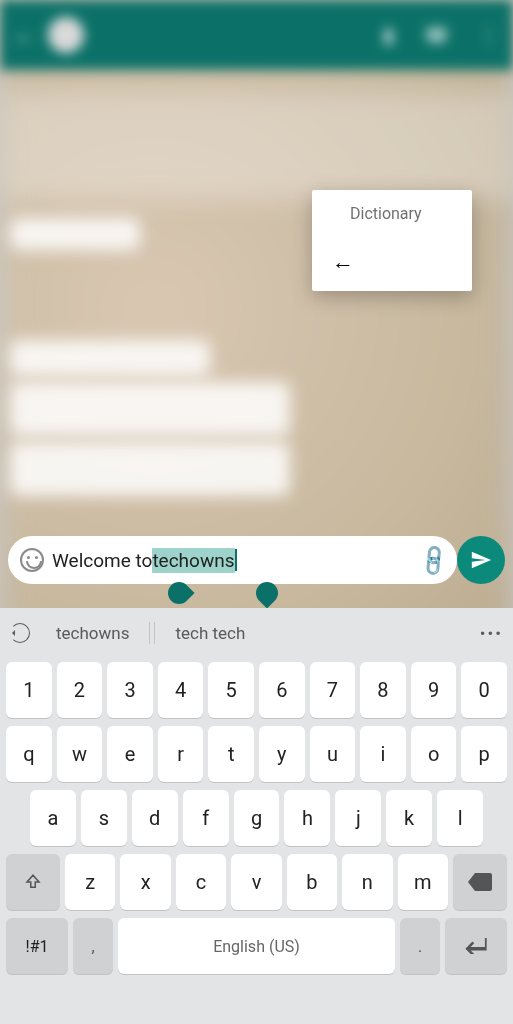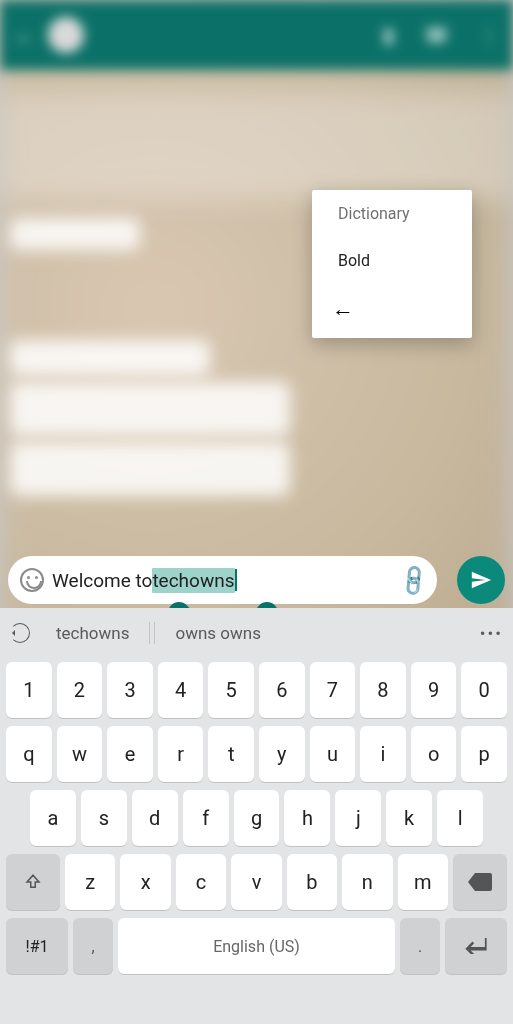--- a/index.html
+++ b/index.html
@@ -33,29 +33,29 @@
   .b4 { left: 10px; top: 442px; width: 280px; height: 54px; }
   .photo-row { position: absolute; top: 90px; left: 0; right: 0; height: 110px; background: rgba(255,255,255,.3); filter: blur(14px); }
 
   
   .context-menu {
     position: absolute; top: 190px; left: 312px; width: 160px;
     background: #fff; box-shadow: 0 6px 20px rgba(0,0,0,.25);
     border-radius: 2px; padding: 8px 0;
   }
   .menu-item {
-    padding: 14px 26px; font-size: 16px; color: #222; cursor: pointer;
+    padding: 14px 38px; font-size: 16px; color: #222; cursor: pointer;
   }
   .menu-item.cut { padding-top: 6px; color: #333; opacity: .7; }
   .menu-back { padding: 12px 20px 8px; font-size: 22px; }
 
   
   .input-row {
     position: absolute; left: 8px; right: 8px; top: 536px; height: 48px;
-    display: flex; gap: 20px; margin-top: 20px;
+    display: flex; gap: 0;
   }
   .input-pill {
     flex: 1; height: 48px; background: #fff; border-radius: 24px;
     display: flex; align-items: center; padding: 0 10px 0 12px; gap: 8px;
     position: relative;
   }
   .emoji-icn { width: 24px; height: 24px; border: 2px solid #8a8a8a; border-radius: 50%; position: relative; }
   .emoji-icn::before, .emoji-icn::after { content:''; position:absolute; background:#8a8a8a; }
   .emoji-icn::before { width:3px; height:3px; border-radius:50%; top:6px; left:5px; box-shadow: 8px 0 #8a8a8a; }
   .emoji-icn::after { width:12px; height:6px; border:2px solid #8a8a8a; border-top:none; border-radius:0 0 12px 12px; top:11px; left:4px; background:none; }
@@ -125,21 +125,20 @@
     <div class="hdr-icn">⋮</div>
   </div>
 
   <div class="bubble b1"></div>
   <div class="bubble b2"></div>
   <div class="bubble b3"></div>
   <div class="bubble b4"></div>
 
   <div class="context-menu">
     <div class="menu-item cut">Dictionary</div>
-    <div class="menu-item">Bold</div>
     <div class="menu-back">←</div>
   </div>
 
   <div class="input-row">
     <div class="input-pill">
       <div class="emoji-icn"></div>
       <div class="msg-text">
         <span>Welcome to </span>
           <span class="highlight">techowns</span>
           <span class="cursor"></span>
@@ -154,21 +153,21 @@
         </svg>
     </div>
   </div>
 
   <div class="kbd">
     <div class="sugg">
       <div class="sugg-refresh"></div>
       <div class="sugg-item">techowns</div>
       <div class="sugg-sep"></div>
       <div class="sugg-sep"></div>
-      <div class="sugg-item">owns owns</div>
+      <div class="sugg-item">tech tech</div>
       <div class="sugg-more">•••</div>
     </div>
 
     <div class="krow">
       <div class="key">1</div>
       <div class="key">2</div>
       <div class="key">3</div>
       <div class="key">4</div>
       <div class="key">5</div>
       <div class="key">6</div>

